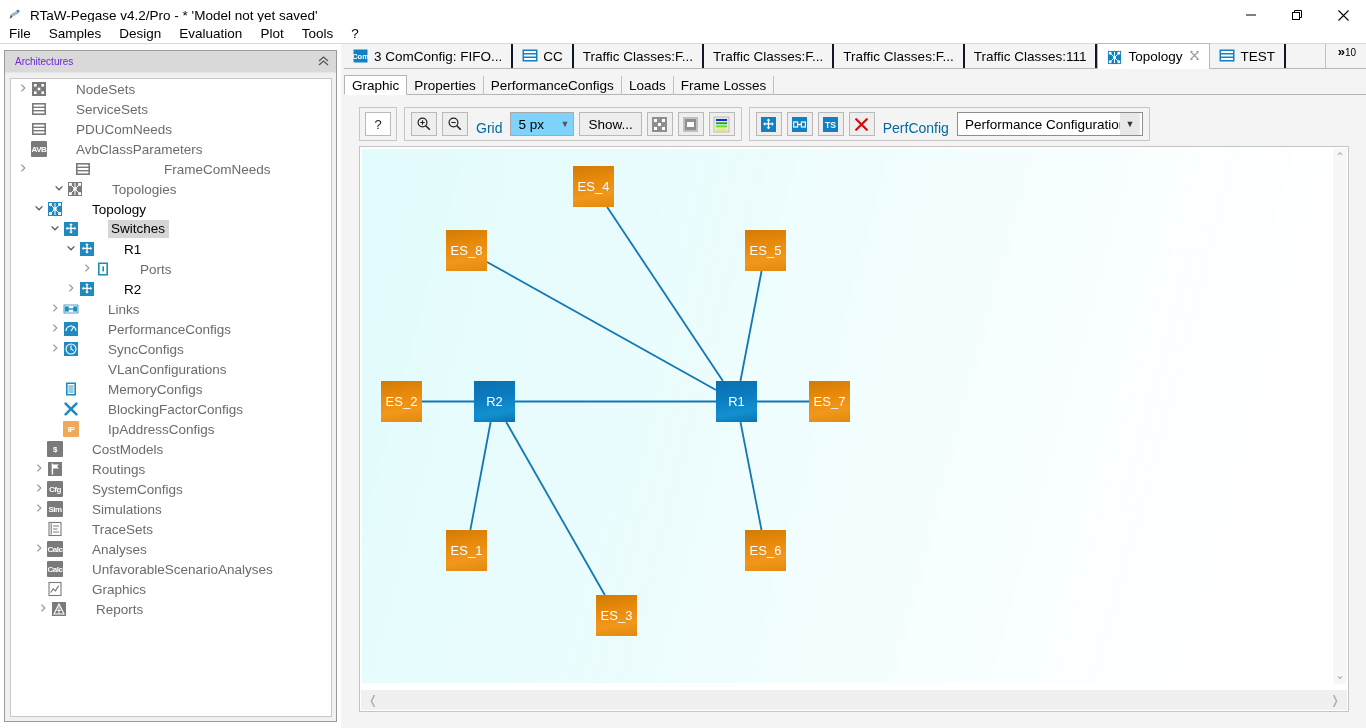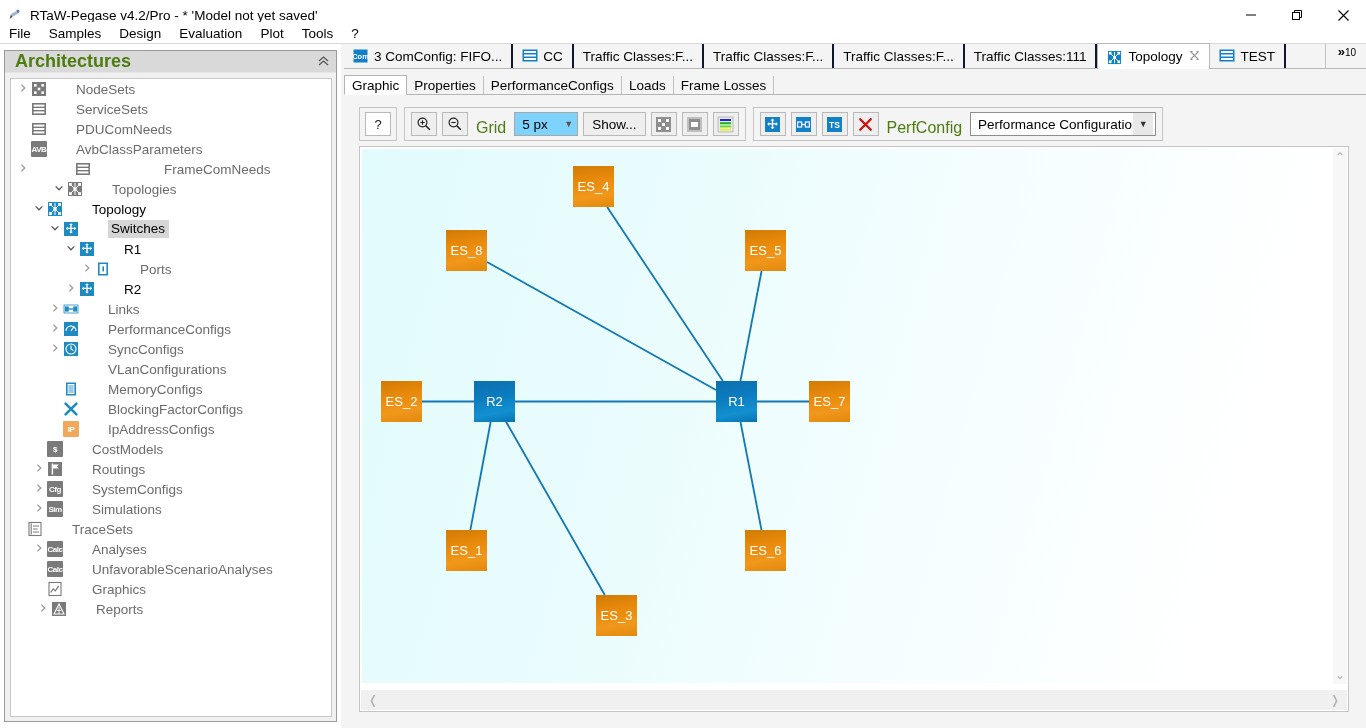--- a/index.html
+++ b/index.html
@@ -56,21 +56,21 @@
     position: absolute; left: 4px; top: 50px; width: 333px; height: 672px;
     background: #f0f0f0;
     border: 1px solid #9a9a9a;
   }
   #left-header {
     height: 22px; background: #d9d9d9;
     display: flex; align-items: center; padding: 0 6px 0 10px;
     border-bottom: 1px solid #e6e6e6;
   }
   #left-header .ttl {
-    color: #4d7c0f; font-size: 18px; font-weight: 700;
+    color: #6d28d9; font-size: 10px; font-weight: 400;
   }
   #left-header .collapse {
     margin-left: auto; color: #4a4a4a; font-size: 12px; line-height: 1;
   }
   #tree-wrap {
     position: absolute; left: 5px; top: 27px; width: 322px; height: 639px;
     background: #ffffff; border: 1px solid #c8c8c8;
     overflow: hidden;
   }
   .tnode {
@@ -175,21 +175,21 @@
     display: flex; align-items: center; gap: 5px;
     border: 1px solid #c6c6c6; background: #f4f4f4;
     padding: 3px 6px; height: 34px;
   }
   .tb-btn {
     width: 26px; height: 24px; border: 1px solid #b9b9b9; background: #eeeeee;
     display: flex; align-items: center; justify-content: center;
     position: relative;
   }
   .tb-btn.plain { background: #ffffff; }
-  .tb-label { font-size: 16px; color: #4d7c0f; padding: 0 3px; margin-top: 8px; }
+  .tb-label { font-size: 14px; color: #0369a1; padding: 0 3px; margin-top: 8px; }
   .tb-select {
     height: 24px; min-width: 64px; border: 1px solid #a8a8a8;
     background: #7dd3fc; display: flex; align-items: center;
     padding: 0 4px 0 7px; font-size: 13.5px; color: #000;
   }
   .tb-select .val { flex: 1; }
   .tb-select .dd { color: #555; font-size: 9px; margin-left: 6px; }
   .tb-textbtn {
     height: 24px; border: 1px solid #b9b9b9; background: #eeeeee;
     display: flex; align-items: center; padding: 0 8px;
@@ -524,21 +524,21 @@
       <div class="tnode" style="padding-left: 20px;">
         <span class="arrow "><svg width="10" height="10" viewBox="0 0 10 10">
             <path d="M3.4 1.6L6.8 5l-3.4 3.4" fill="none" stroke="#9a9a9a" stroke-width="1.3"></path>
           </svg></span>
         <span class="ticon">
           <span class="ic-sq" style="background:#7a7a7a"></span>
           <span class="ic-txt">Sim</span>
         </span>
         <span class="tlabel">Simulations</span>
       </div>
-      <div class="tnode" style=" align-items: center;">
+      <div class="tnode" style="padding-left: 20px; align-items: center;">
         <span class="arrow none"></span>
         <span class="ticon"><svg width="16" height="16" viewBox="0 0 16 16">
             <rect x="2" y="1.5" width="12" height="13" fill="#fff" stroke="#7a7a7a" stroke-width="1.1"></rect>
             <path d="M4.2 2.5v11" stroke="#7a7a7a" stroke-width="1.1"></path>
             <path d="M6 5h6M6 8h4.5M6 11h6" stroke="#7a7a7a" stroke-width="1.1"></path>
           </svg></span>
         <span class="tlabel">TraceSets</span>
       </div>
       <div class="tnode" style="padding-left: 20px;">
         <span class="arrow "><svg width="10" height="10" viewBox="0 0 10 10">

